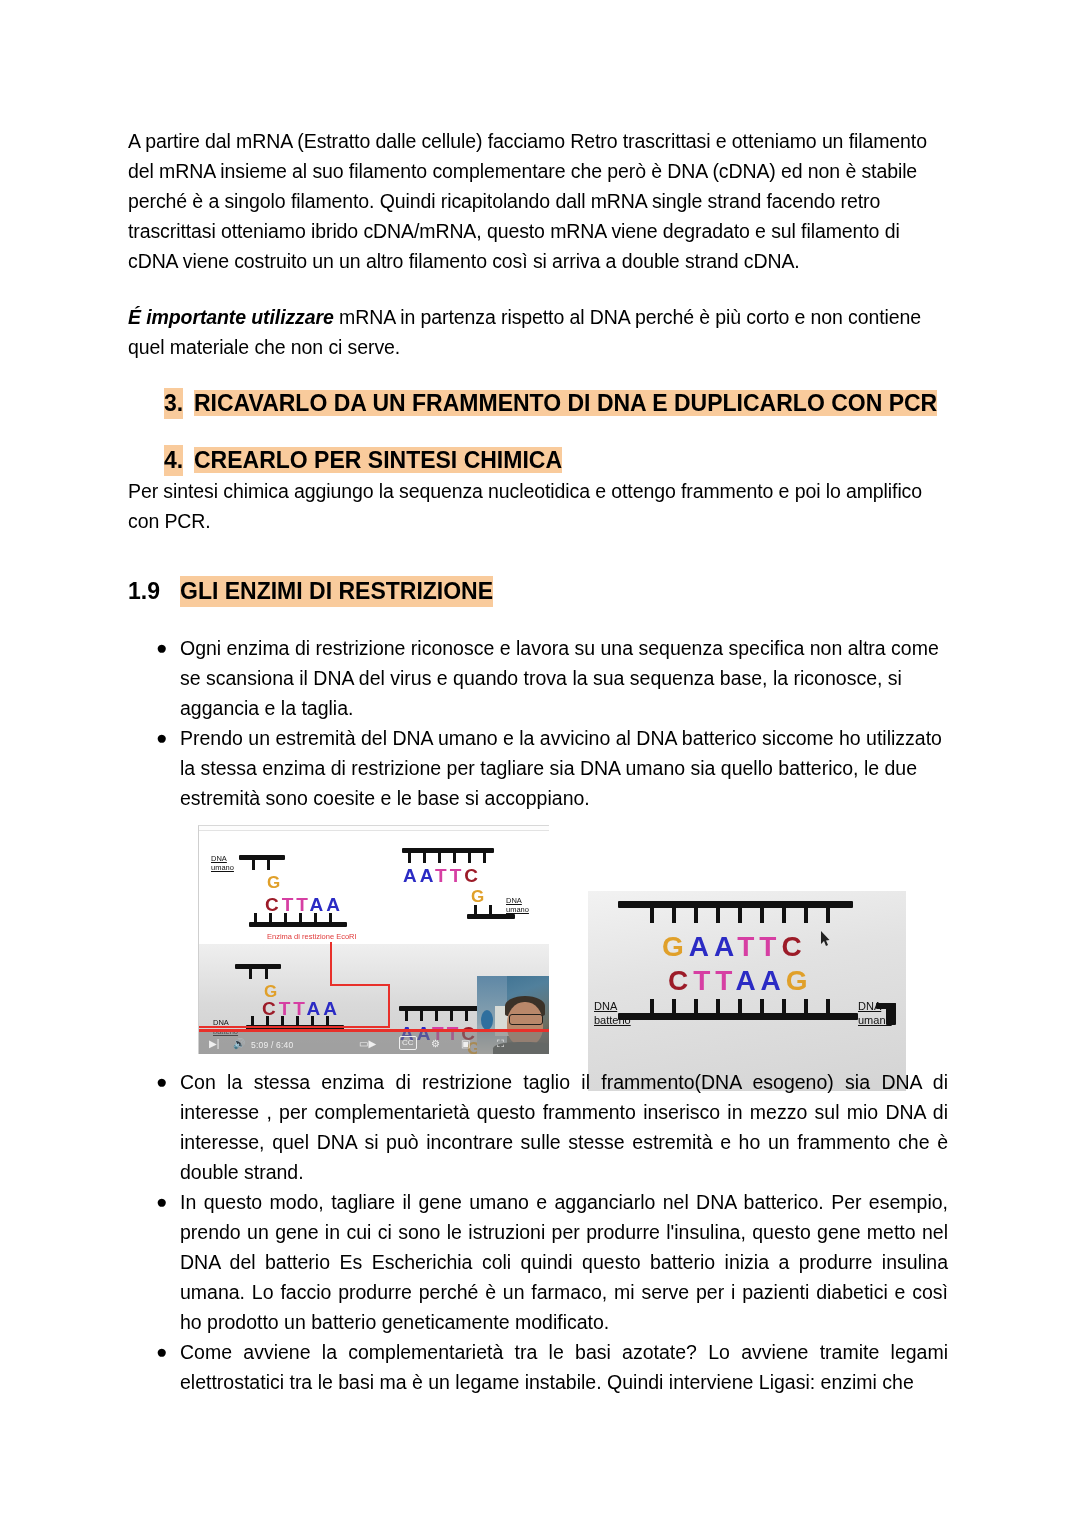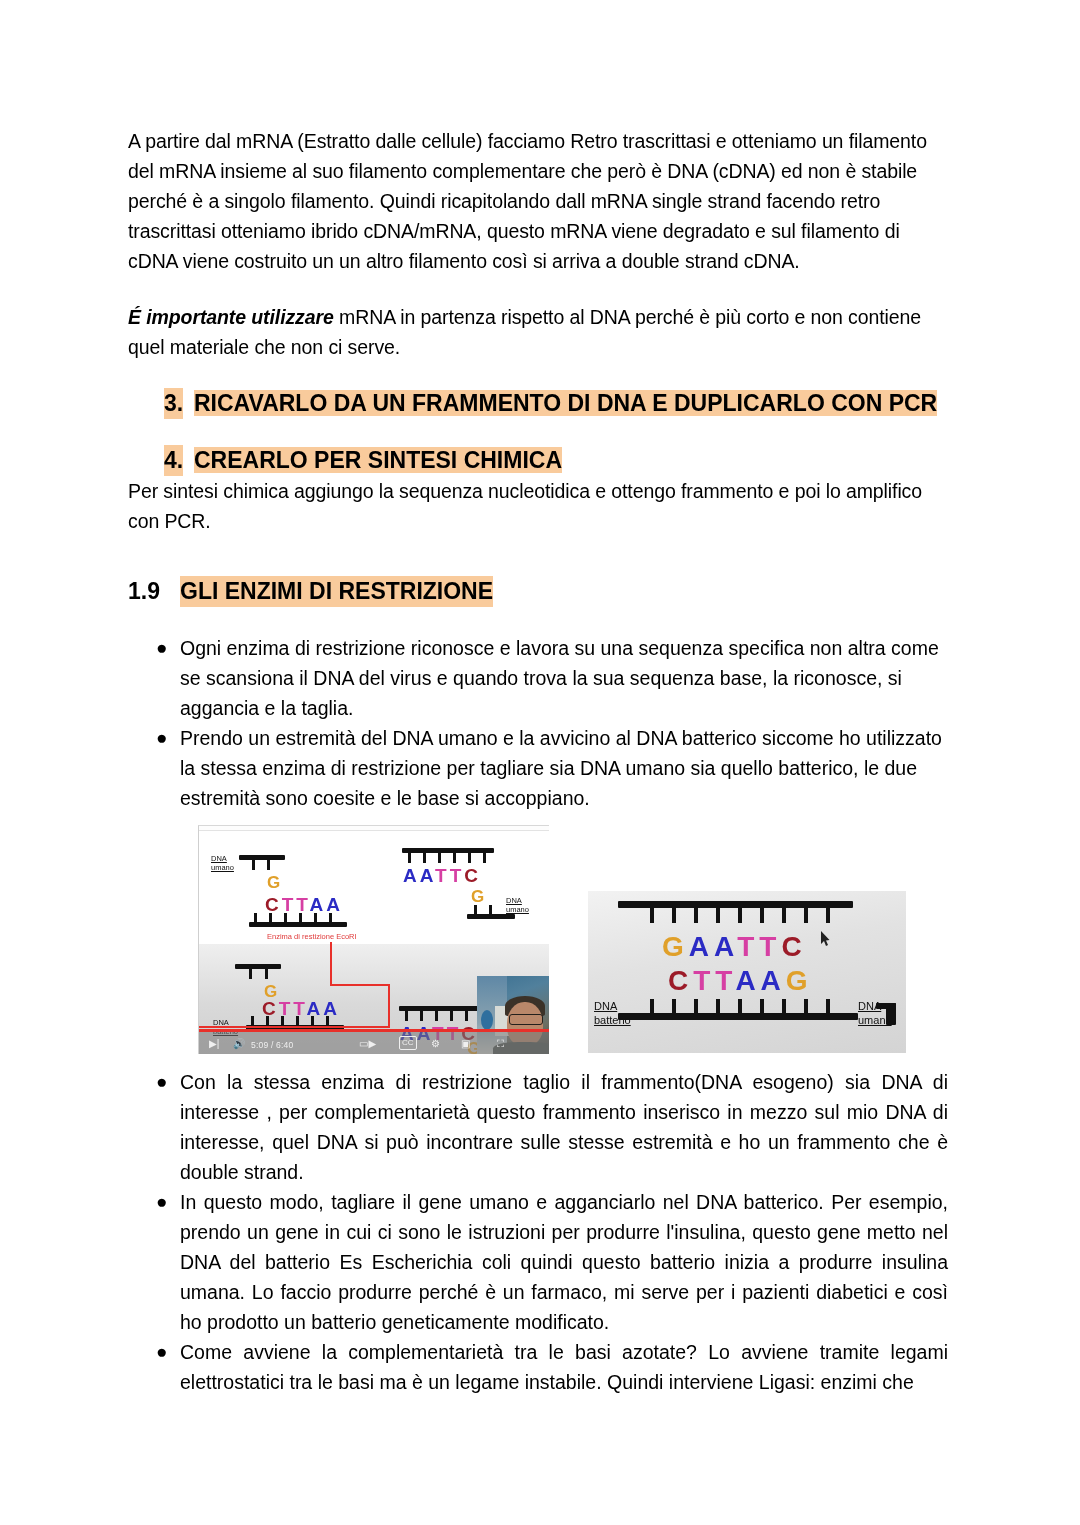--- a/index.html
+++ b/index.html
@@ -122,21 +122,21 @@
   .vidA .whiteband {
     position:absolute; left:0; top:4px; width:100%; height:116px;
     background:#ffffff;
   }
 
   .vidB {
     position: absolute;
     left: 460px;
     top: 66px;
     width: 318px;
-    height: 162px;
+    height: 200px;
     background: linear-gradient(170deg,#f2f2f2 0%, #e2e2e2 40%, #d4d4d4 100%);
     overflow: hidden;
   }
 
   .dna-label {
     position: absolute;
     font-size: 7.5px;
     line-height: 9px;
     color: #111;
     font-family: "Liberation Sans", sans-serif;

